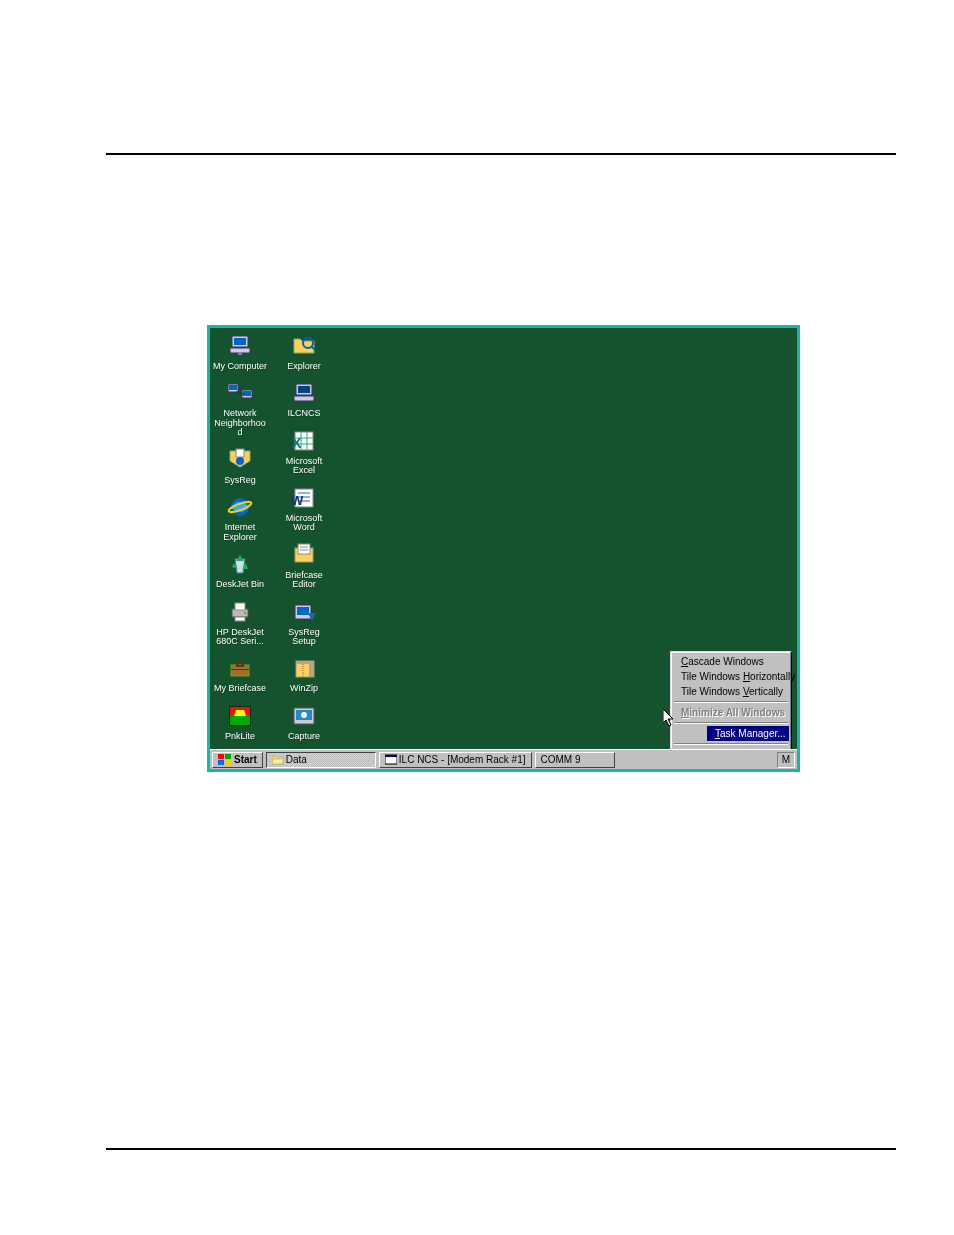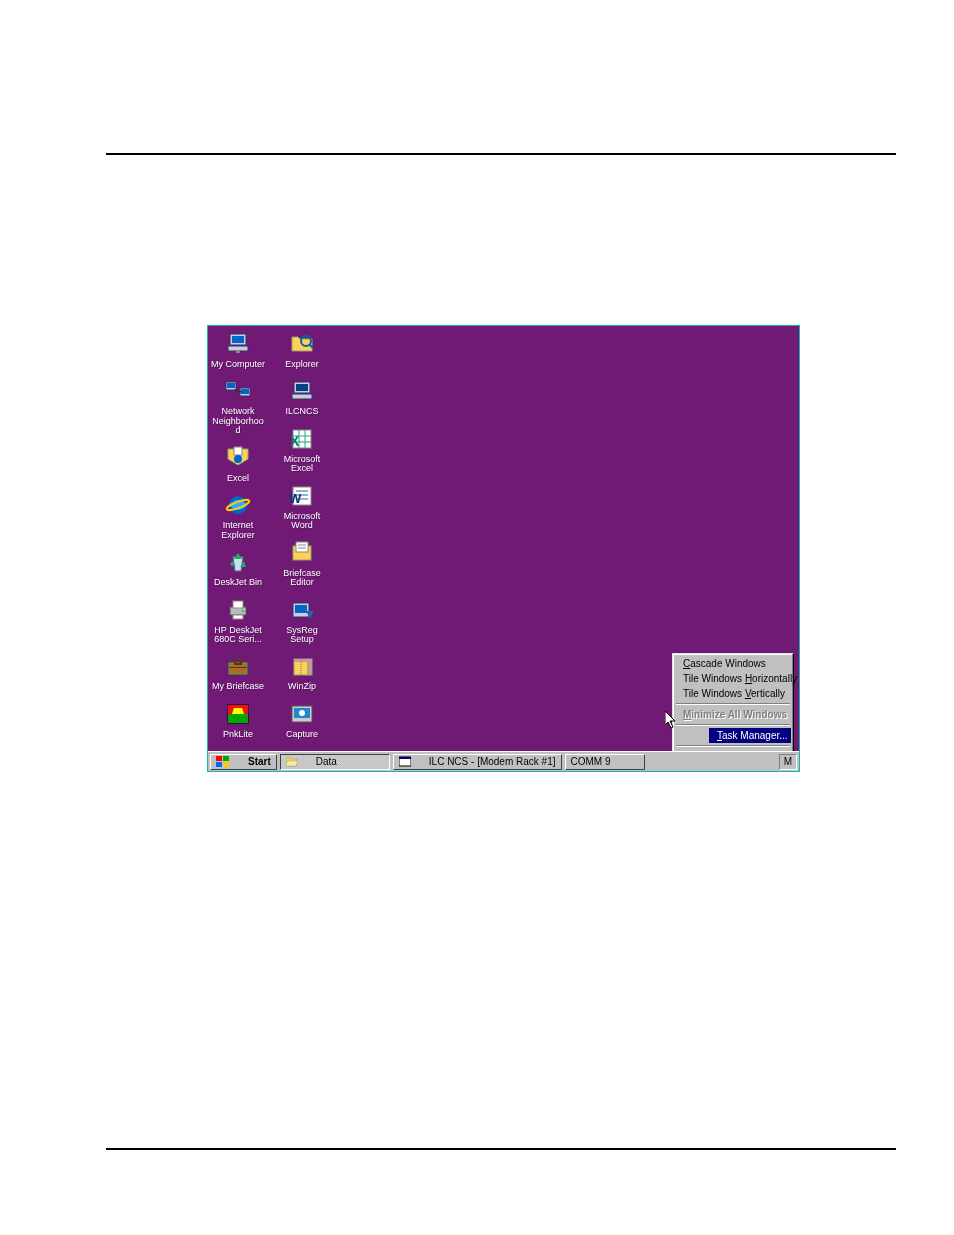--- a/index.html
+++ b/index.html
@@ -5,22 +5,22 @@
   * { box-sizing: border-box; margin: 0; padding: 0; font-family: "MS Sans Serif", Tahoma, sans-serif; }
   body { background: #fff; width: 954px; height: 1235px; position: relative; }
   .hr { position: absolute; left: 106px; right: 58px; height: 2px; background: #000; }
   .hr.top { top: 153px; }
   .hr.bottom { top: 1148px; }
 
   .desktop {
     position: absolute;
     left: 207px; top: 325px;
     width: 593px; height: 447px;
-    background: #701a75;
-    border: 1px solid #14b8a6;
+    background: #14532d;
+    border: 3px solid #14b8a6;
     overflow: hidden;
   }
 
   .icons {
     position: absolute; left: 2px; top: 4px;
     display: flex; flex-direction: row; gap: 8px;
   }
   .icon-col { display: flex; flex-direction: column; gap: 8px; width: 56px; }
   .desktop-icon {
     display: flex; flex-direction: column; align-items: center;
@@ -38,21 +38,21 @@
     position: absolute; left: 0; bottom: 0; right: 0; height: 20px;
     background: #c0c0c0;
     border-top: 1px solid #fff;
     display: flex; align-items: center; padding: 1px 2px; gap: 3px;
     font-size: 10px;
   }
   .btn {
     background: #c0c0c0;
     border-top: 1px solid #fff; border-left: 1px solid #fff;
     border-right: 1px solid #404040; border-bottom: 1px solid #404040;
-    padding: 1px 5px; height: 16px; display: inline-flex; align-items: center; gap: 18px;
+    padding: 1px 5px; height: 16px; display: inline-flex; align-items: center; gap: 2px;
     font-size: 10px; white-space: nowrap;
   }
   .btn.pressed {
     border-top: 1px solid #404040; border-left: 1px solid #404040;
     border-right: 1px solid #fff; border-bottom: 1px solid #fff;
     background: #c0c0c0;
   }
   .btn.task { min-width: 110px; }
   .btn.pressed.task { background: repeating-conic-gradient(#c0c0c0 0 25%, #d0d0d0 0 50%) 50%/2px 2px; }
   .start-flag { width: 14px; height: 12px; }
@@ -118,21 +118,21 @@
           <div class="label">Network Neighborhood</div>
         </div>
         <div class="desktop-icon">
           <div class="glyph">
             <svg width="28" height="26" viewBox="0 0 28 26">
               <polygon points="4,4 24,4 24,14 14,20 4,14" fill="#ffcf5a" stroke="#8a6"></polygon>
               <rect x="10" y="2" width="8" height="8" fill="#fff" stroke="#888"></rect>
               <circle cx="14" cy="14" r="4" fill="#06c"></circle>
             </svg>
           </div>
-          <div class="label">Excel</div>
+          <div class="label">SysReg</div>
         </div>
         <div class="desktop-icon">
           <div class="glyph">
             <svg width="28" height="26" viewBox="0 0 28 26">
               <circle cx="14" cy="13" r="9" fill="#06c"></circle>
               <path d="M5 13 Q14 3 23 13 Q14 23 5 13" fill="#3af"></path>
               <ellipse cx="14" cy="13" rx="12" ry="3" fill="none" stroke="#fc0" stroke-width="2" transform="rotate(-20 14 13)"></ellipse>
             </svg>
           </div>
           <div class="label">Internet Explorer</div>

